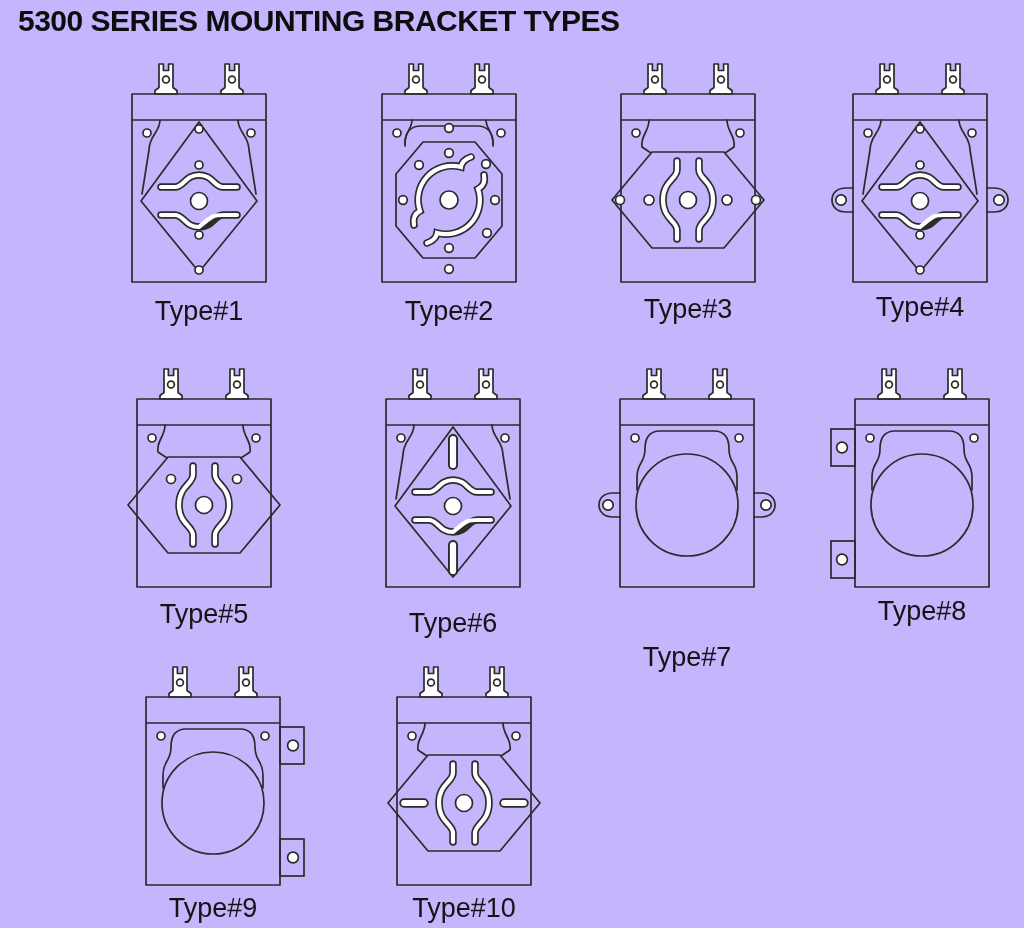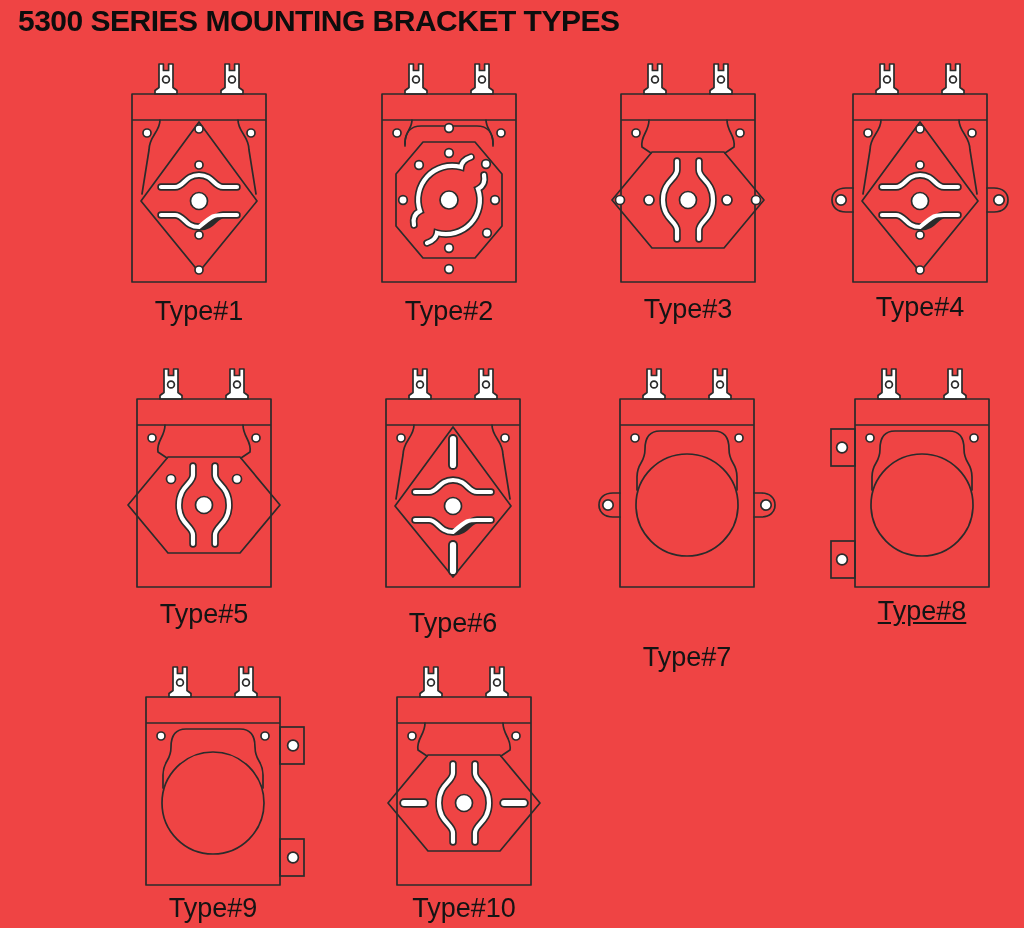--- a/index.html
+++ b/index.html
@@ -1,16 +1,16 @@
 <!DOCTYPE html>
 <html><head>
 <meta charset="utf-8">
 <style>
   html,body{margin:0;padding:0;background:#ffffff;}
-  #page{position:relative;width:1024px;height:928px;background:#ef4444;overflow:hidden;
+  #page{position:relative;width:1024px;height:928px;background:#c4b5fd;overflow:hidden;
         font-family:"Liberation Sans",sans-serif;}
   #title{position:absolute;left:18px;top:4px;font-size:30px;font-weight:700;color:#0d0d0d;
          letter-spacing:-0.5px;white-space:nowrap;}
   .cell{position:absolute;width:200px;}
   .cell svg{display:block;}
   .tlabel{position:absolute;width:200px;text-align:center;font-size:27px;color:#141414;
           font-weight:400;}
   #defs-holder{position:absolute;width:0;height:0;overflow:hidden;}
 </style>
 </head>
@@ -207,21 +207,21 @@
   <div class="tlabel" style="left:587px;top:594px;margin-top:48px;">Type#7</div>
 
   <div class="cell" style="left:822px;top:359px;">
     <svg viewBox="0 0 200 232" width="200" height="232">
       <use href="#terms"></use>
         <use href="#bodyframe"></use>
         <use href="#circleplate"></use>
       <use href="#tabsL"></use>
     </svg>
   </div>
-  <div class="tlabel" style="left:822px;top:596px;text-decoration:underline;">Type#8</div>
+  <div class="tlabel" style="left:822px;top:596px;">Type#8</div>
 
   <div class="cell" style="left:113px;top:657px;">
     <svg viewBox="0 0 200 232" width="200" height="232">
       <use href="#terms"></use>
         <use href="#bodyframe"></use>
         <use href="#circleplate"></use>
       <use href="#tabsR"></use>
     </svg>
   </div>
   <div class="tlabel" style="left:113px;top:893px;">Type#9</div>

